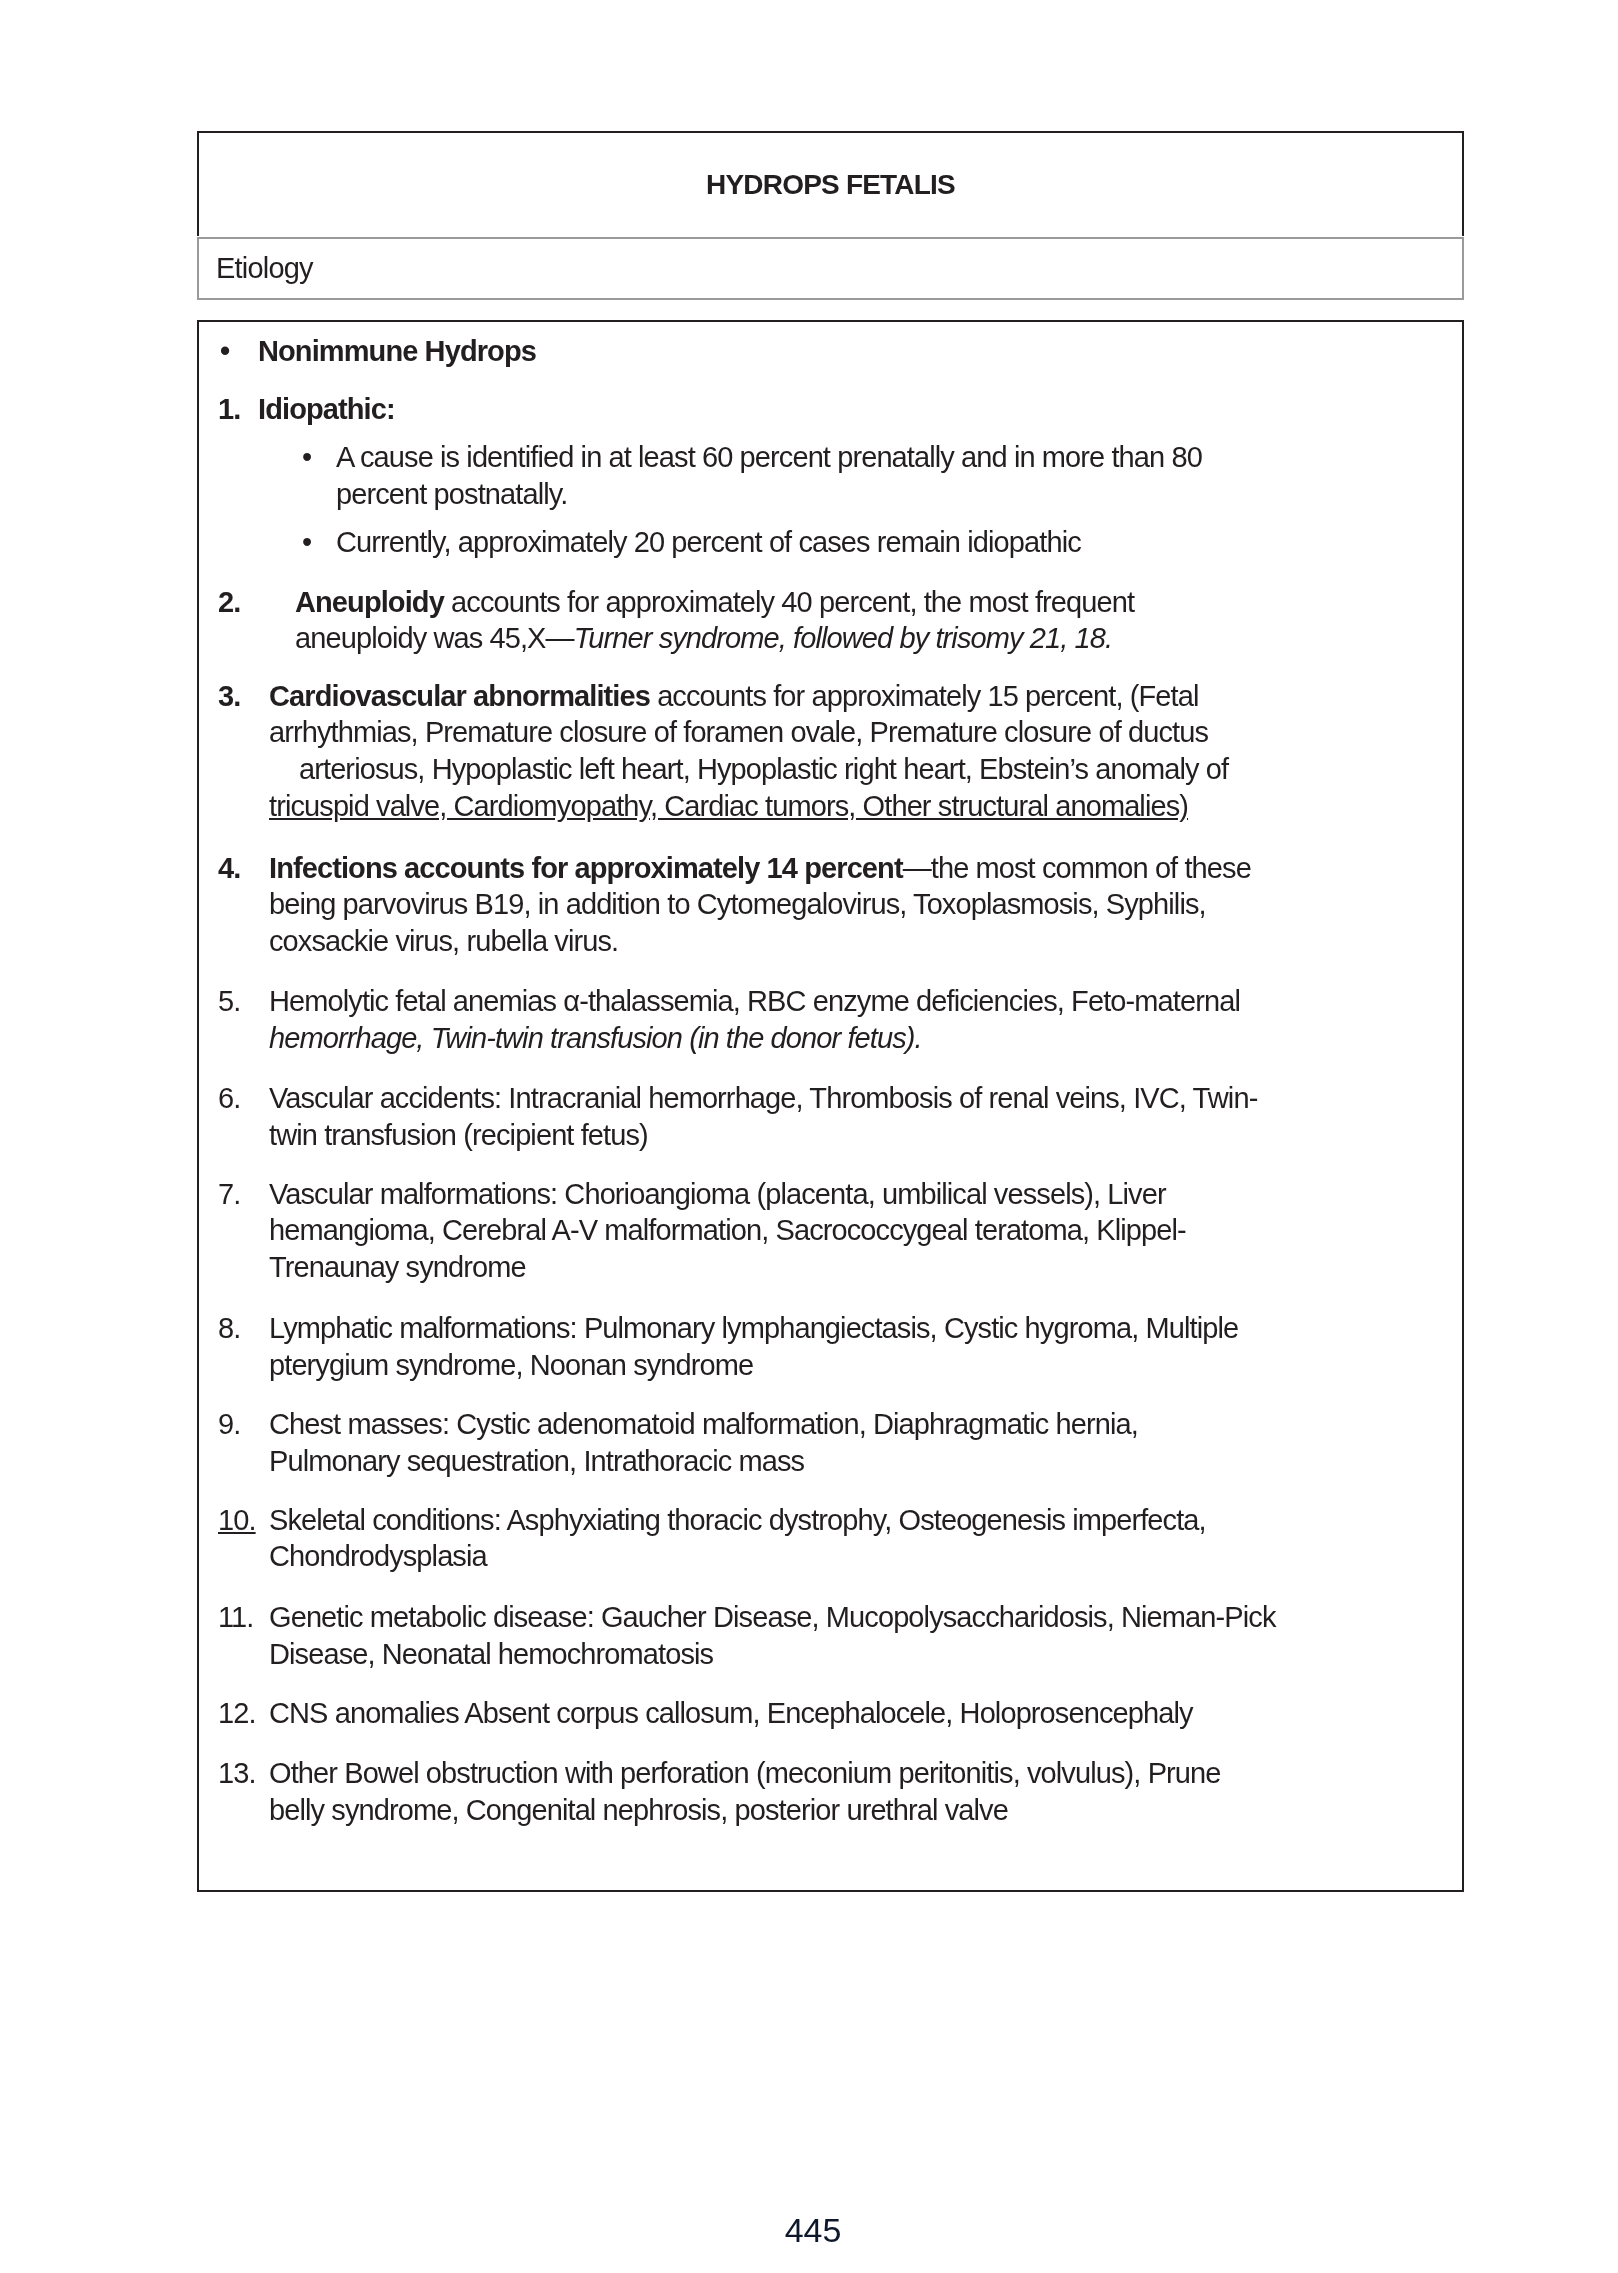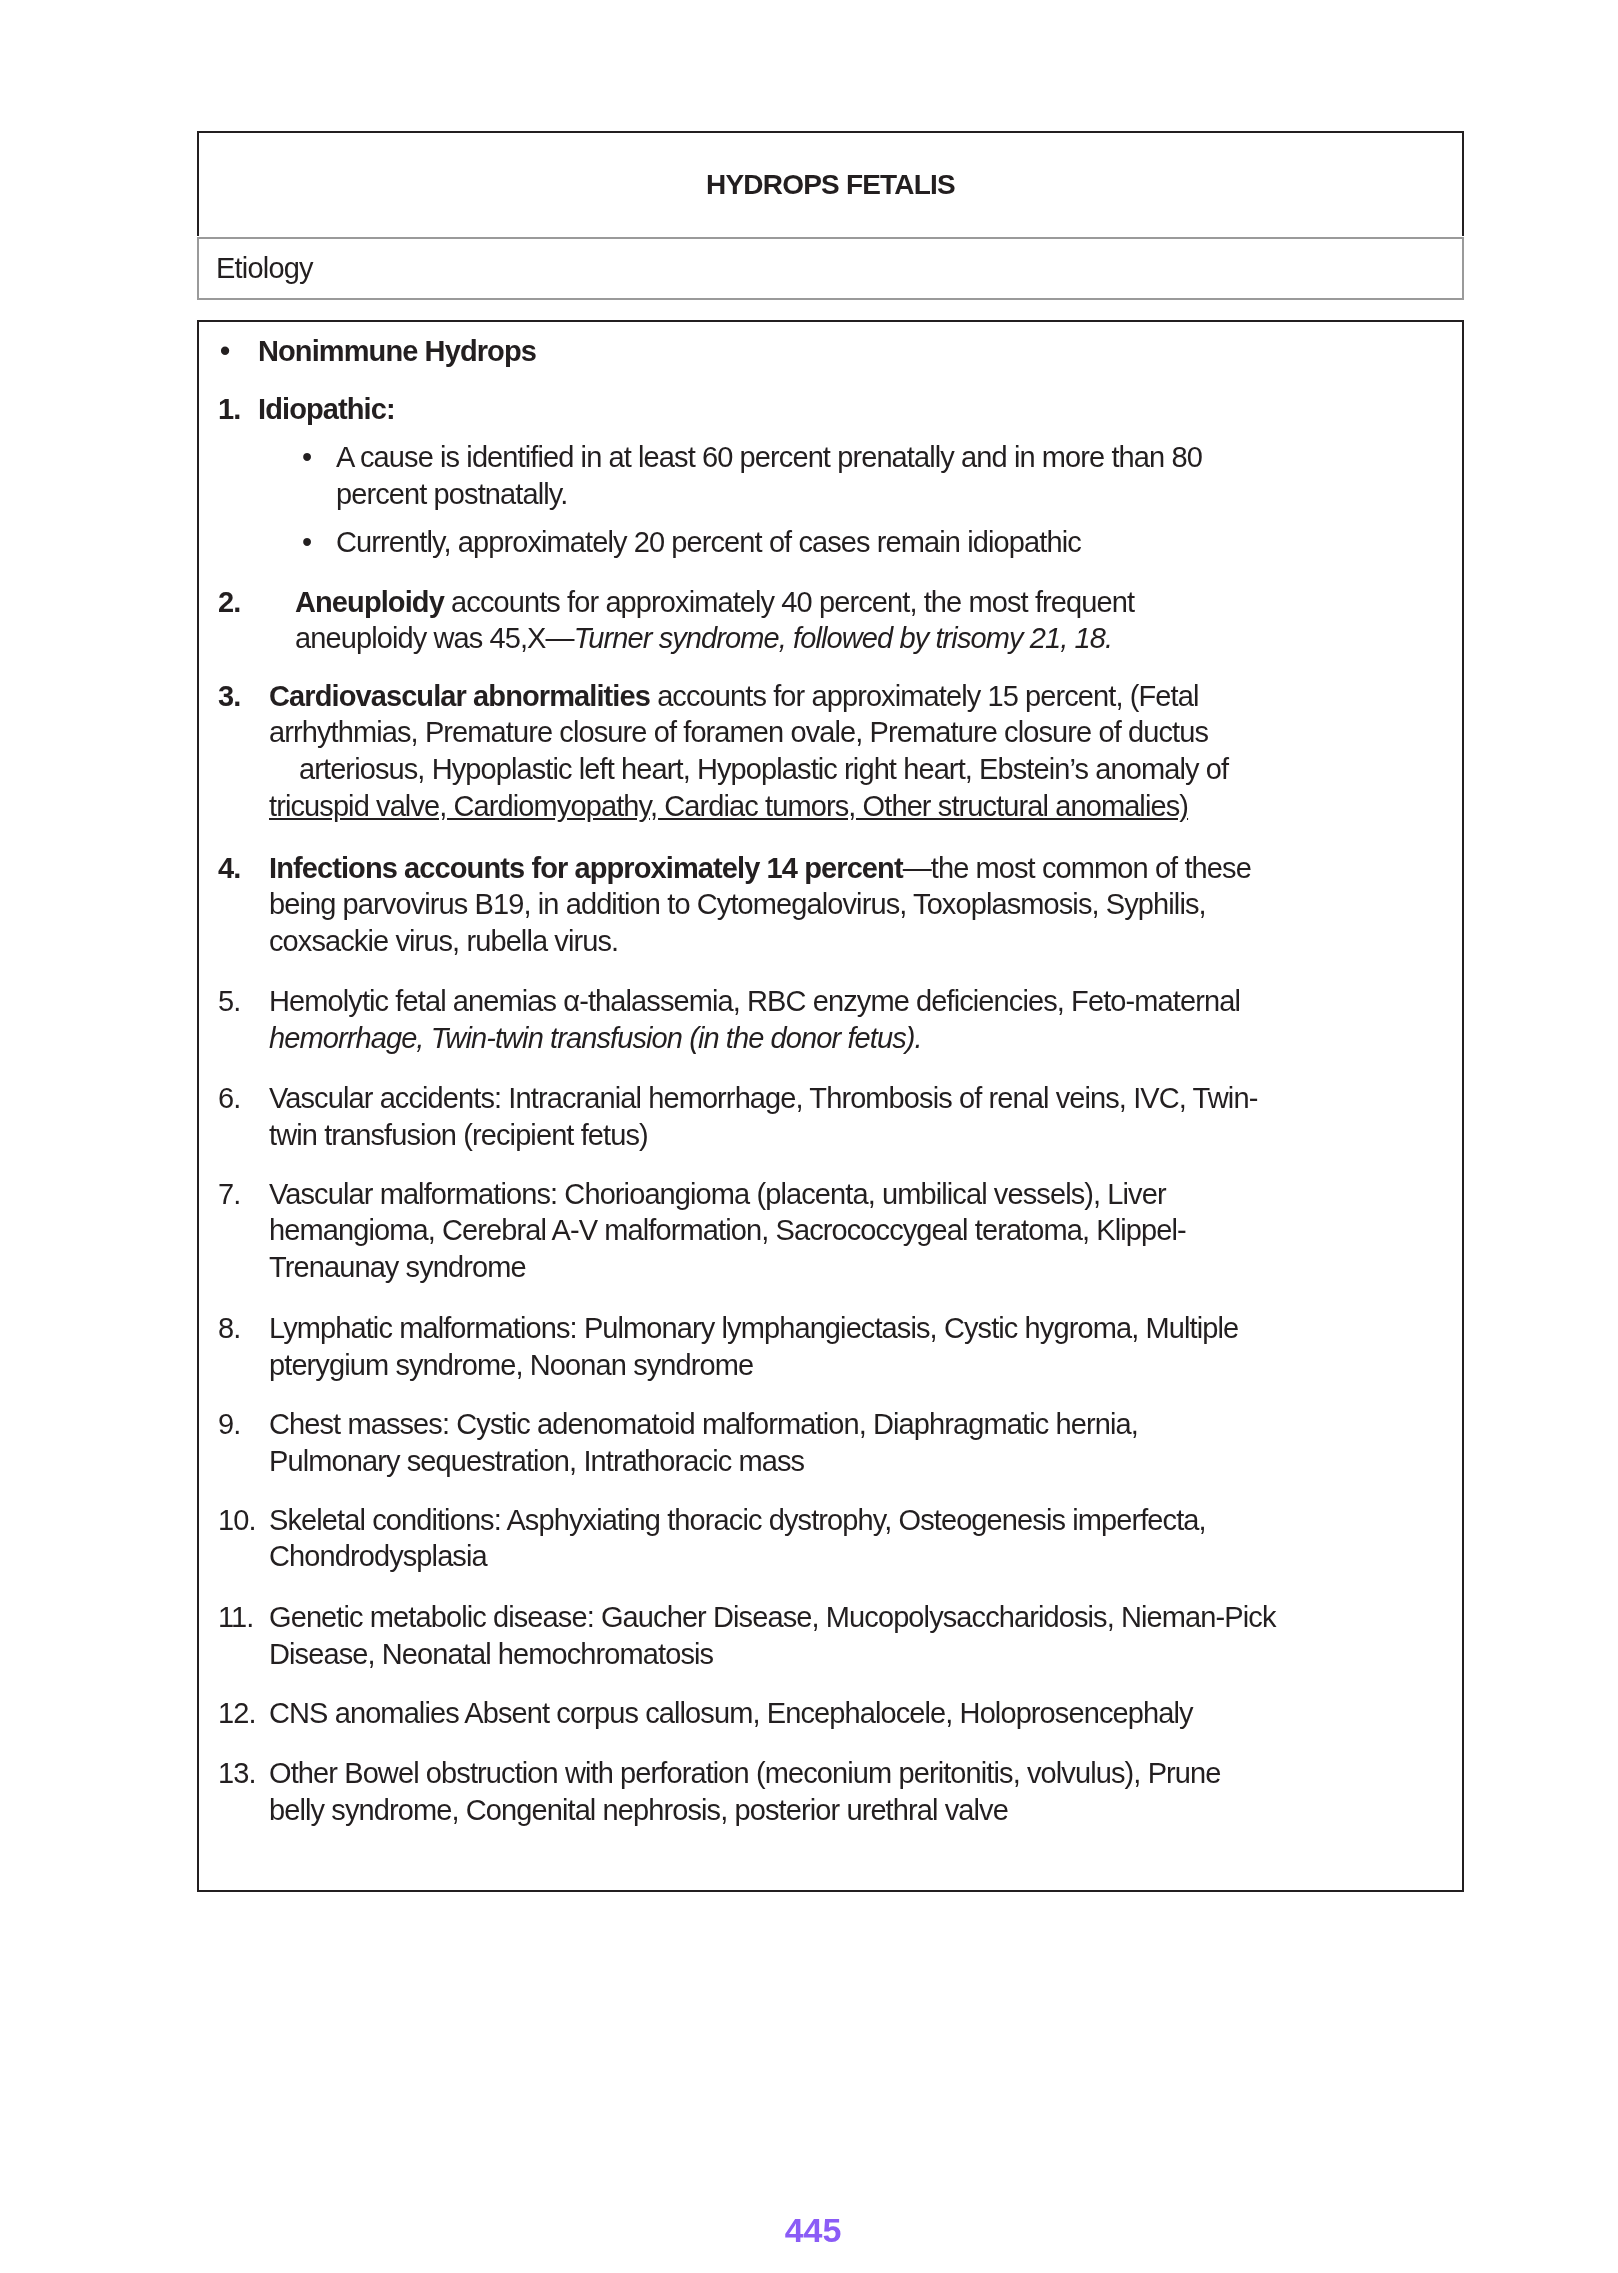--- a/index.html
+++ b/index.html
@@ -30,22 +30,22 @@
   .row {
     position: absolute; font-size: 29px; line-height: 37px; letter-spacing: -0.9px;
     white-space: nowrap;
   }
   .marker { position: absolute; }
   .text { position: absolute; }
   .bold { font-weight: bold; }
   .italic { font-style: italic; }
   .page-number {
     position: absolute; left: 0; right: 0; top: 2211px; text-align: center;
-    font-family: "Liberation Sans", sans-serif; font-weight: bold; font-size: 34px;
-    color: #8b5cf6;
+    font-family: "Liberation Sans", sans-serif; font-weight: normal; font-size: 34px;
+    color: #0f172a;
     padding-left: 8px;
   }
 </style>
 </head>
 <body>
 
 <div class="title-box">
   <div class="title-text">HYDROPS FETALIS</div>
 </div>
 
@@ -128,21 +128,21 @@
         <span class="marker" style="left: 19px;">8.</span>
       </div>
       <div class="row" style="left: 70px; top: 988px;">Lymphatic malformations: Pulmonary lymphangiectasis, Cystic hygroma, Multiple</div>
       <div class="row" style="left: 70px; top: 1025px;">pterygium syndrome, Noonan syndrome</div>
       <div class="row" style="left: 0px; top: 1084px;">
         <span class="marker" style="left: 19px;">9.</span>
       </div>
       <div class="row" style="left: 70px; top: 1084px;">Chest masses: Cystic adenomatoid malformation, Diaphragmatic hernia,</div>
       <div class="row" style="left: 70px; top: 1121px;">Pulmonary sequestration, Intrathoracic mass</div>
       <div class="row" style="left: 0px; top: 1180px;">
-        <span class="marker" style="left: 19px;">10.</span>
+        <span class="marker" style="left: 19px; text-decoration: underline;">10.</span>
       </div>
       <div class="row" style="left: 70px; top: 1180px;">Skeletal conditions: Asphyxiating thoracic dystrophy, Osteogenesis imperfecta,</div>
       <div class="row" style="left: 70px; top: 1216px;">Chondrodysplasia</div>
       <div class="row" style="left: 0px; top: 1277px;">
         <span class="marker" style="left: 19px;">11.</span>
       </div>
       <div class="row" style="left: 70px; top: 1277px;">Genetic metabolic disease: Gaucher Disease, Mucopolysaccharidosis, Nieman-Pick</div>
       <div class="row" style="left: 70px; top: 1314px;">Disease, Neonatal hemochromatosis</div>
       <div class="row" style="left: 0px; top: 1373px;">
         <span class="marker" style="left: 19px;">12.</span>

